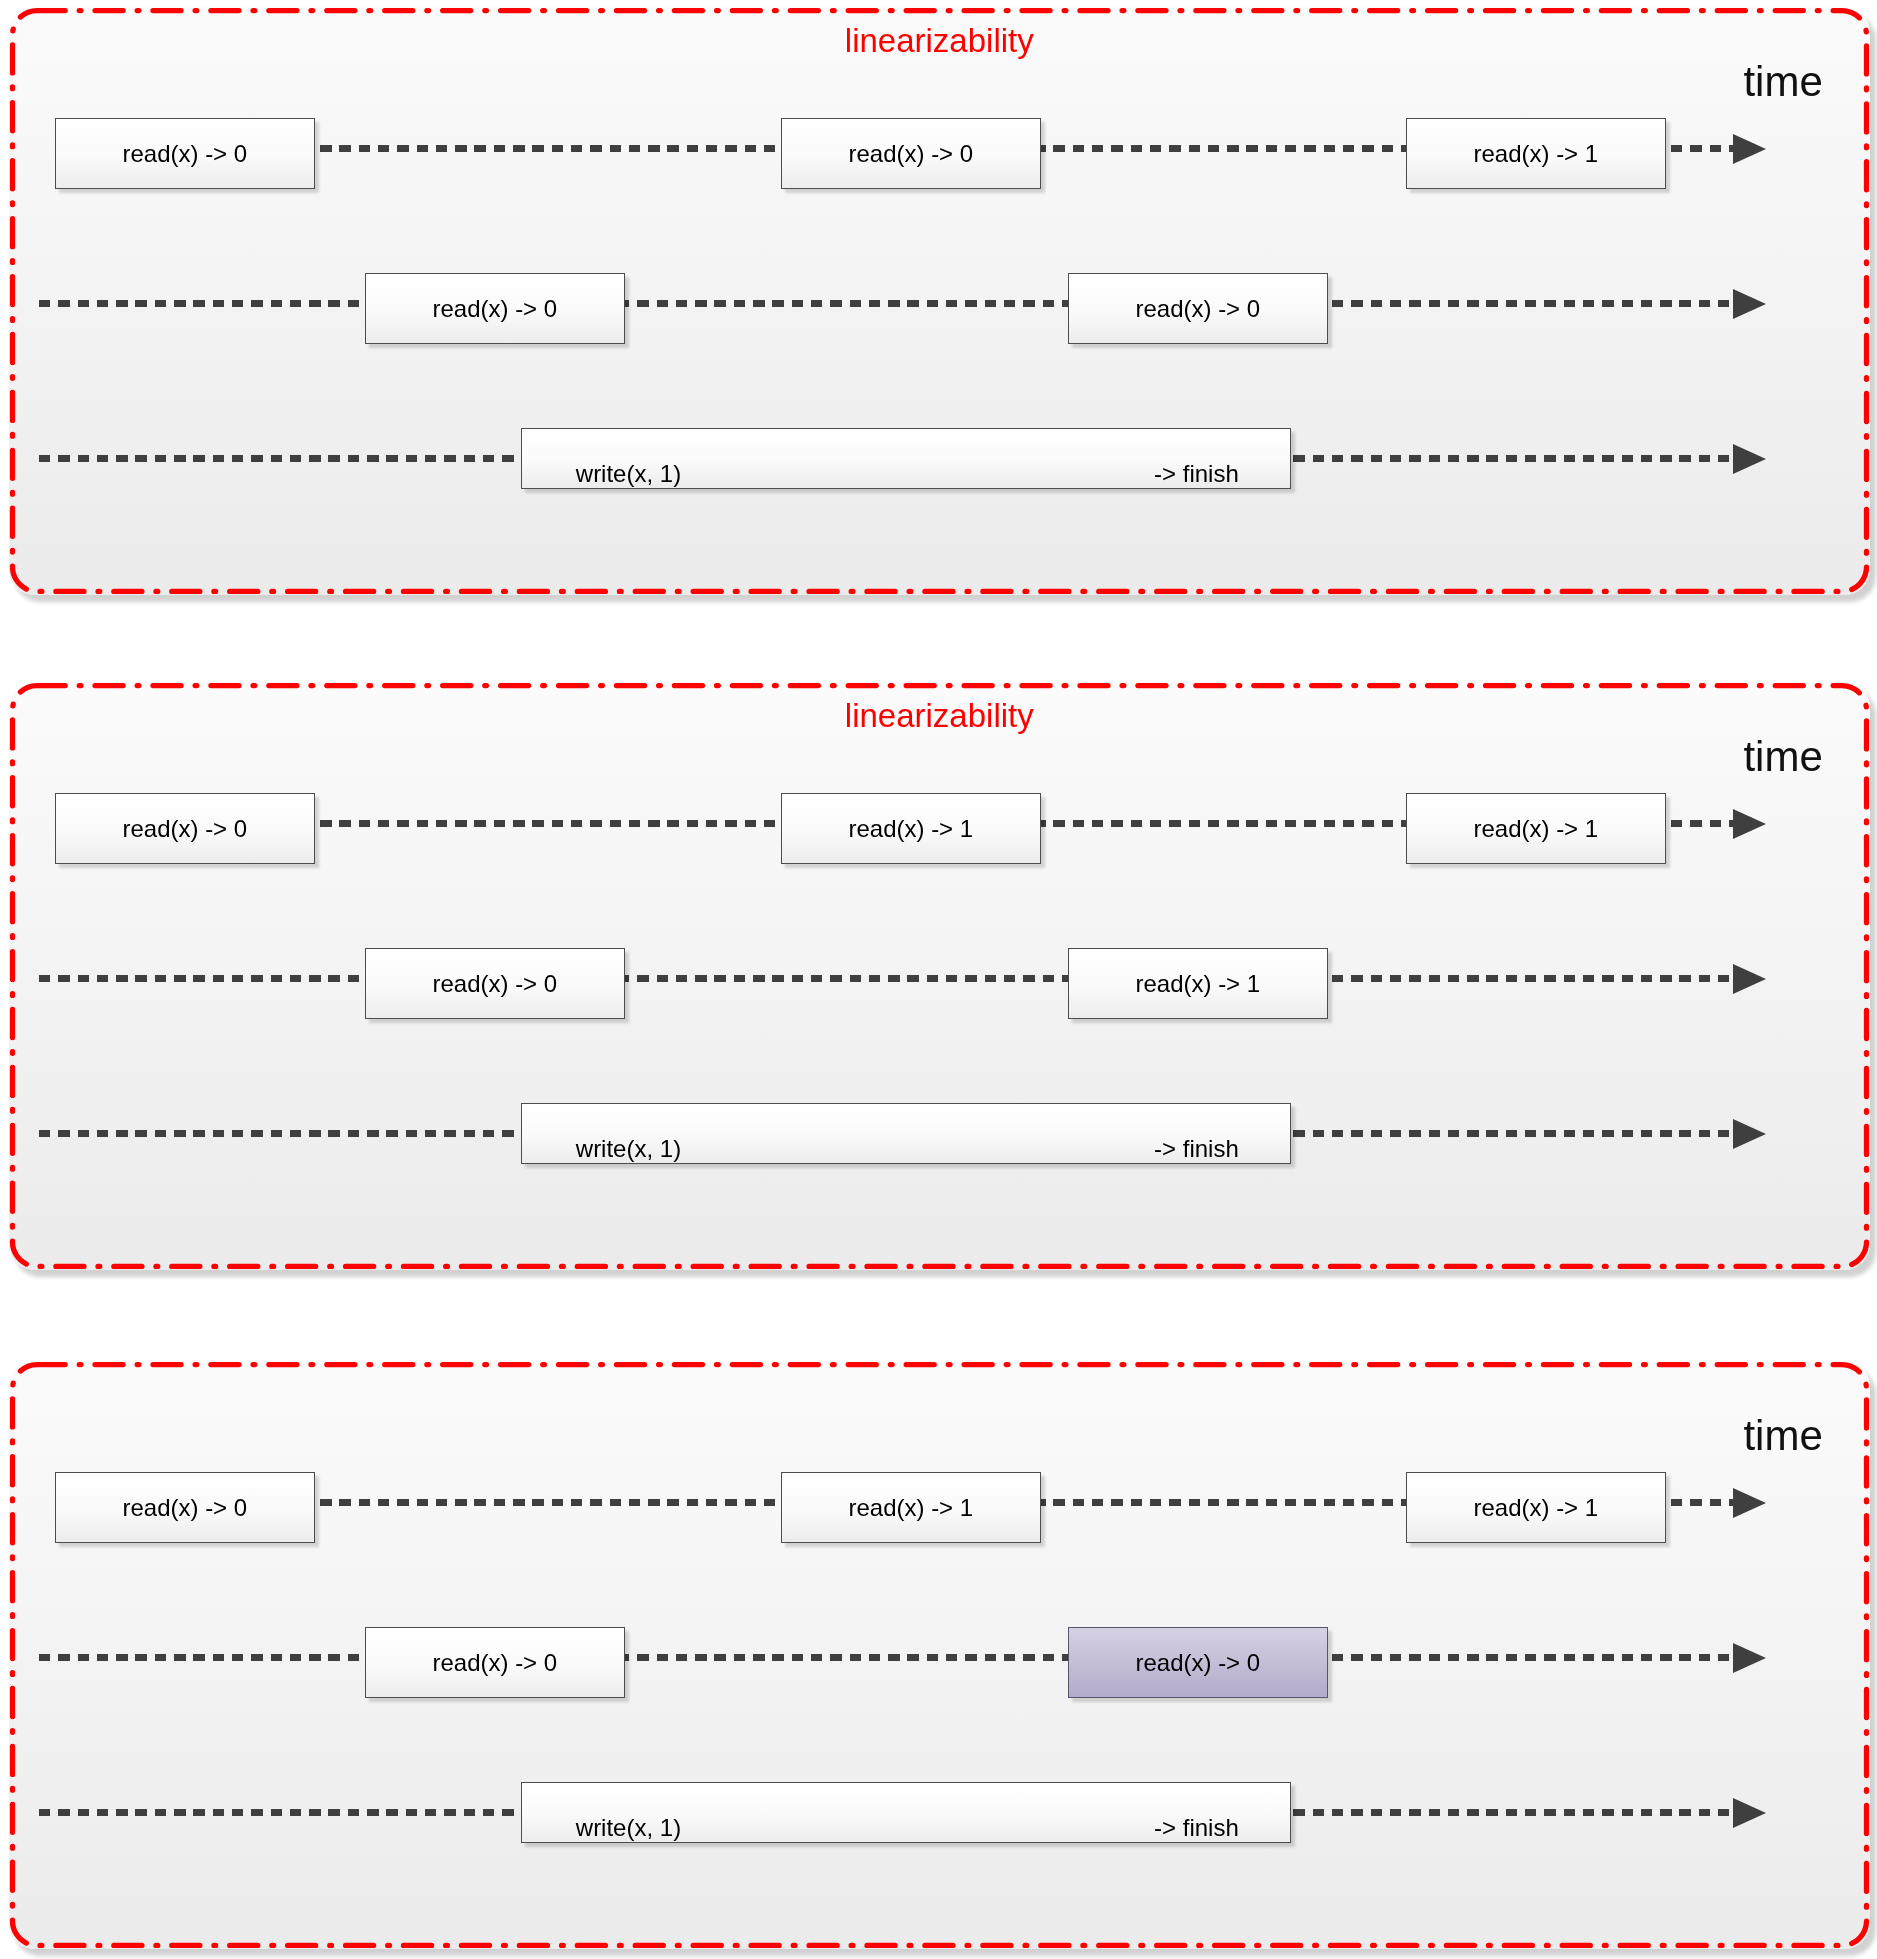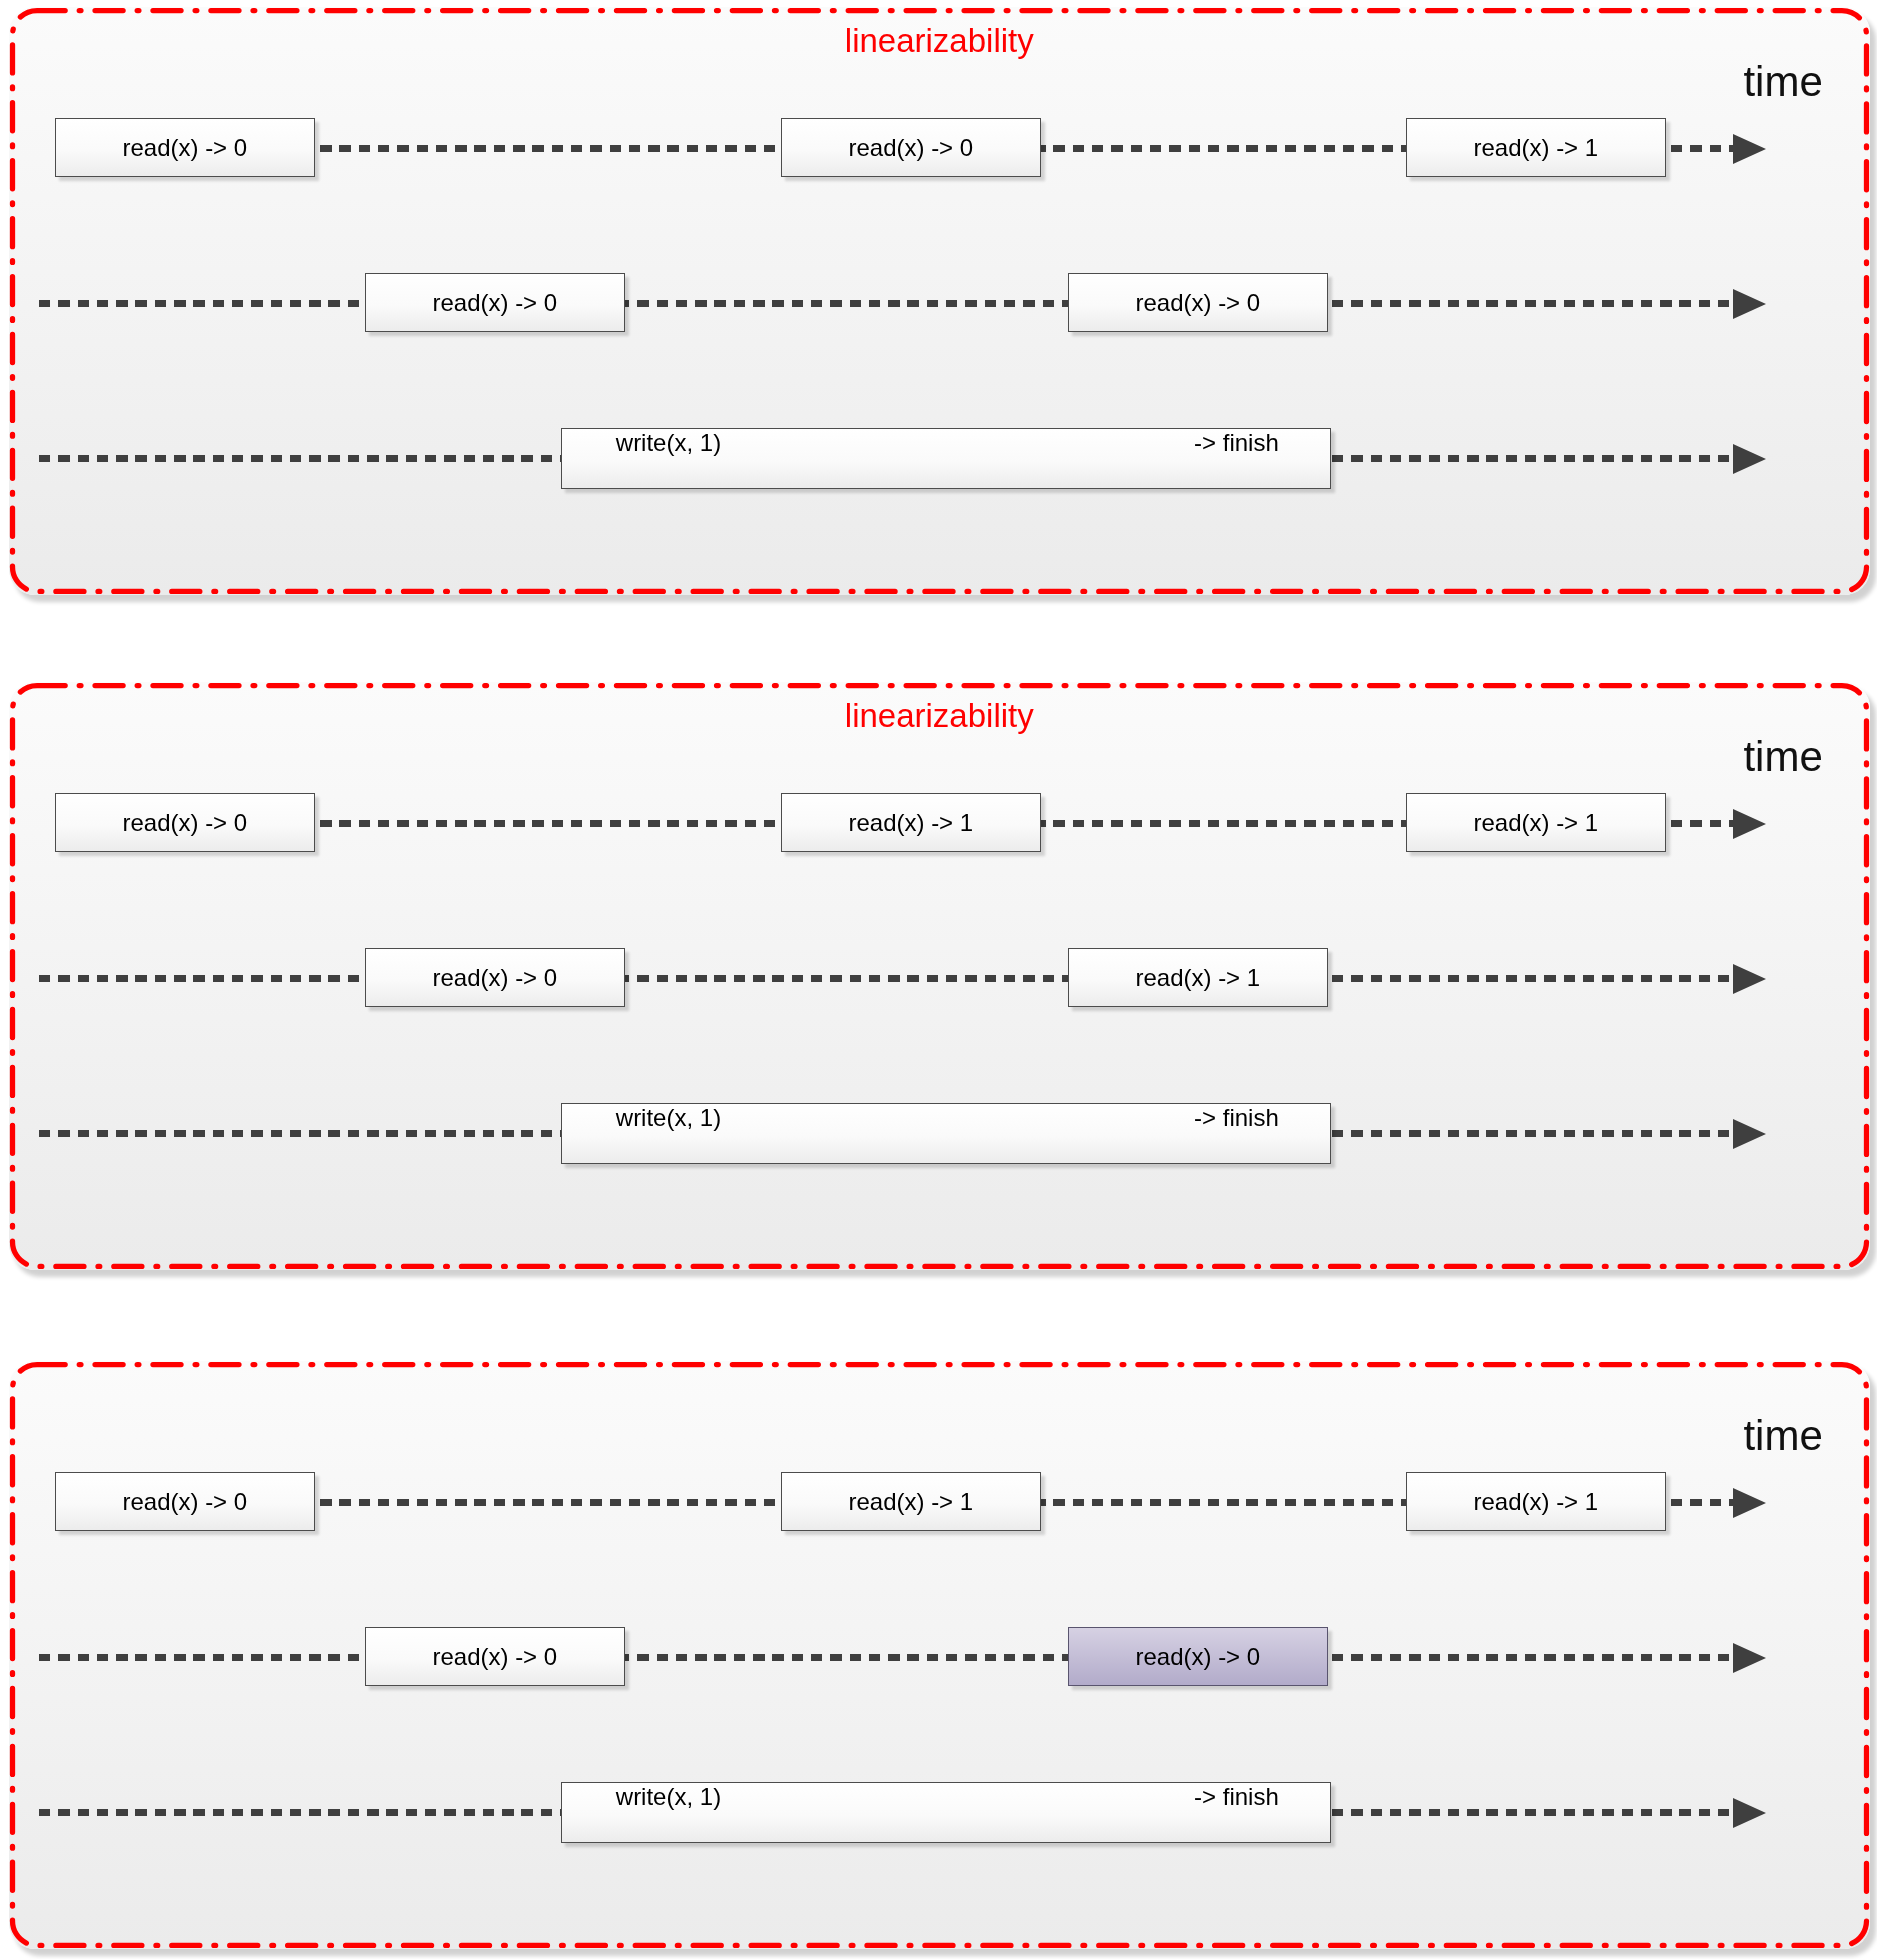--- a/index.html
+++ b/index.html
@@ -44,43 +44,43 @@
   }
   .dashes.from-edge{left:30px;width:1696px;}
   .dashes.from-box{left:176px;width:1550px;}
   .arrowhead{
     position:absolute;left:1724px;top:16px;width:0;height:0;
     border-top:15px solid transparent;
     border-bottom:15px solid transparent;
     border-left:33px solid var(--line);
   }
   .op-box{
-    position:absolute;top:0;height:59px;width:260px;
+    position:absolute;top:0;height:71px;width:260px;
     background:linear-gradient(180deg,#ffffff 0%,#fafafa 55%,#ececec 100%);
     border:1.8px solid var(--boxborder);
     box-shadow:4.4px 4.4px 2.6px rgba(0,0,0,0.15);
     display:flex;align-items:center;justify-content:center;
     font-size:24px;box-sizing:border-box;
   }
   .op-box.highlight{
     background:linear-gradient(180deg,var(--hl-top) 0%,var(--hl-bottom) 100%);
     border-color:var(--hl-border);
   }
   .r1 .b1{left:46px;}
   .r1 .b2{left:772px;}
   .r1 .b3{left:1397px;}
   .r2 .b1{left:356px;}
   .r2 .b2{left:1059px;}
   .write-box{
     position:absolute;left:512px;top:0;height:61px;width:770px;
     background:linear-gradient(180deg,#ffffff 0%,#fafafa 55%,#ececec 100%);
     border:1.8px solid var(--boxborder);
     box-shadow:4.4px 4.4px 2.6px rgba(0,0,0,0.15);
-    display:flex;align-items:flex-start;justify-content:space-between;
-    padding:0 51px 0 54px;font-size:24px;box-sizing:border-box;margin-left:40px;
+    display:flex;align-items:flex-end;justify-content:space-between;
+    padding:0 51px 0 54px;font-size:24px;box-sizing:border-box;
   }
 </style>
 </head>
 <body>
 
 <div class="panel p1">
   <svg class="panel-border" viewBox="0 0 2120 670" preserveAspectRatio="none">
     <rect x="4" y="4" width="2112" height="662" rx="28" fill="none" stroke="#ff0000" stroke-width="6" stroke-linecap="round" stroke-dasharray="32 16 2 16"></rect>
   </svg>
   <div class="panel-title">linearizability</div>

